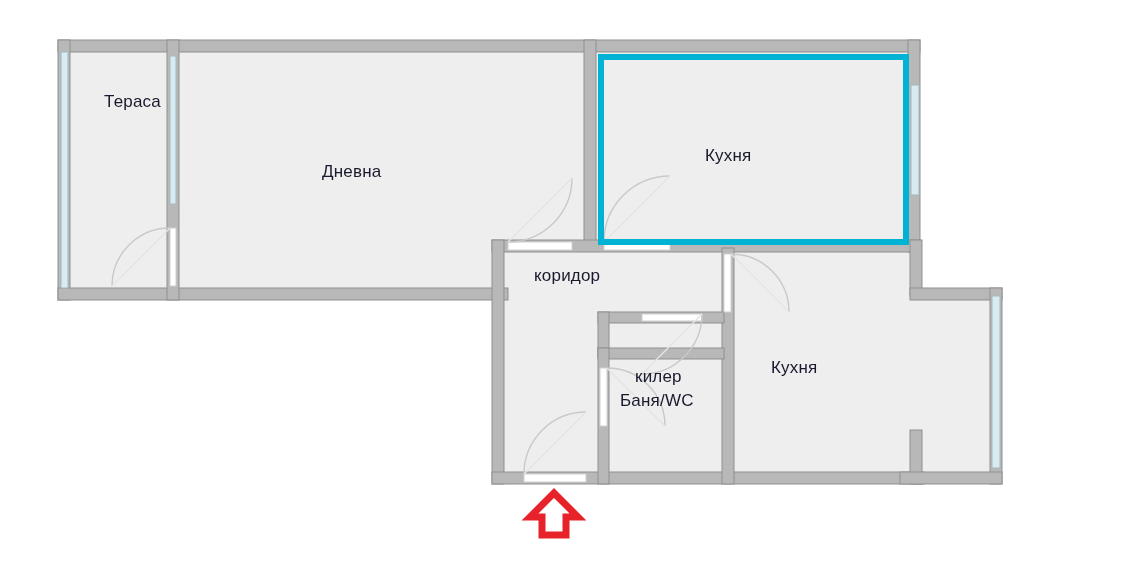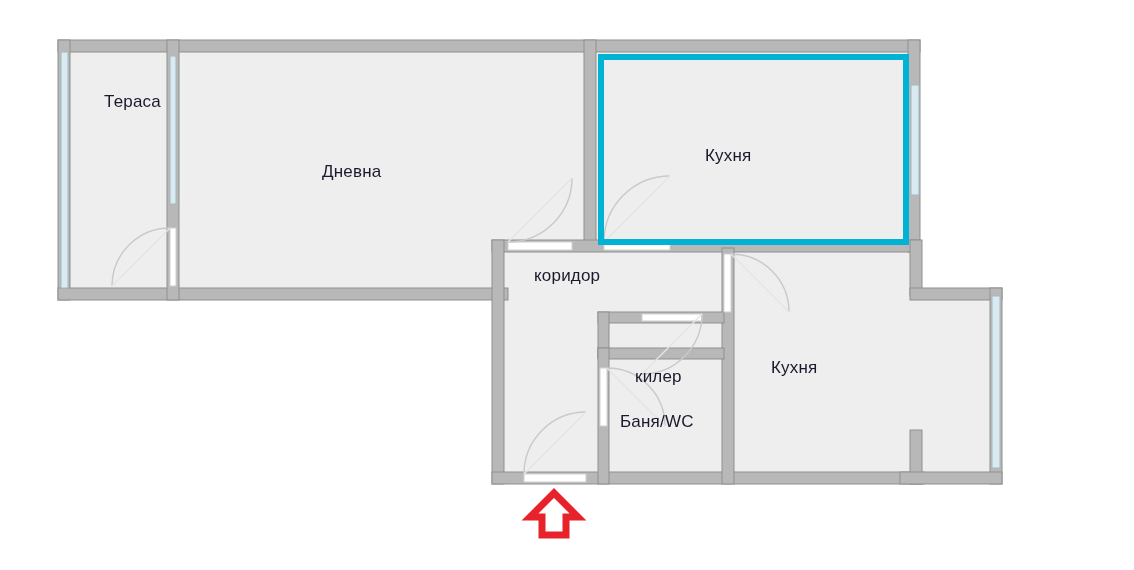--- a/index.html
+++ b/index.html
@@ -36,21 +36,21 @@
     white-space: normal;
     width: 1em;
     line-height: 1.62;
     text-align: center;
   }
   .lbl-terasa  { left: 104px; top: 88px;  font-size: 17px; }
   .lbl-dnevna  { left: 322px; top: 162px; text-align: center; }
   .lbl-spalnya { left: 705px; top: 146px; }
   .lbl-koridor { left: 534px; top: 262px; font-size: 17px; }
   .lbl-kiler   { left: 635px; top: 323px; margin-top: 44px; }
-  .lbl-banya   { left: 620px; top: 412px; }
+  .lbl-banya   { left: 620px; top: 391px; }
   .lbl-kuhnya  { left: 771px; top: 358px; text-align: right; }
 </style>
 </head>
 <body>
 
 <div id="stage">
 
   <svg id="plan-svg" viewBox="0 0 1134 570">
 
     <g>

